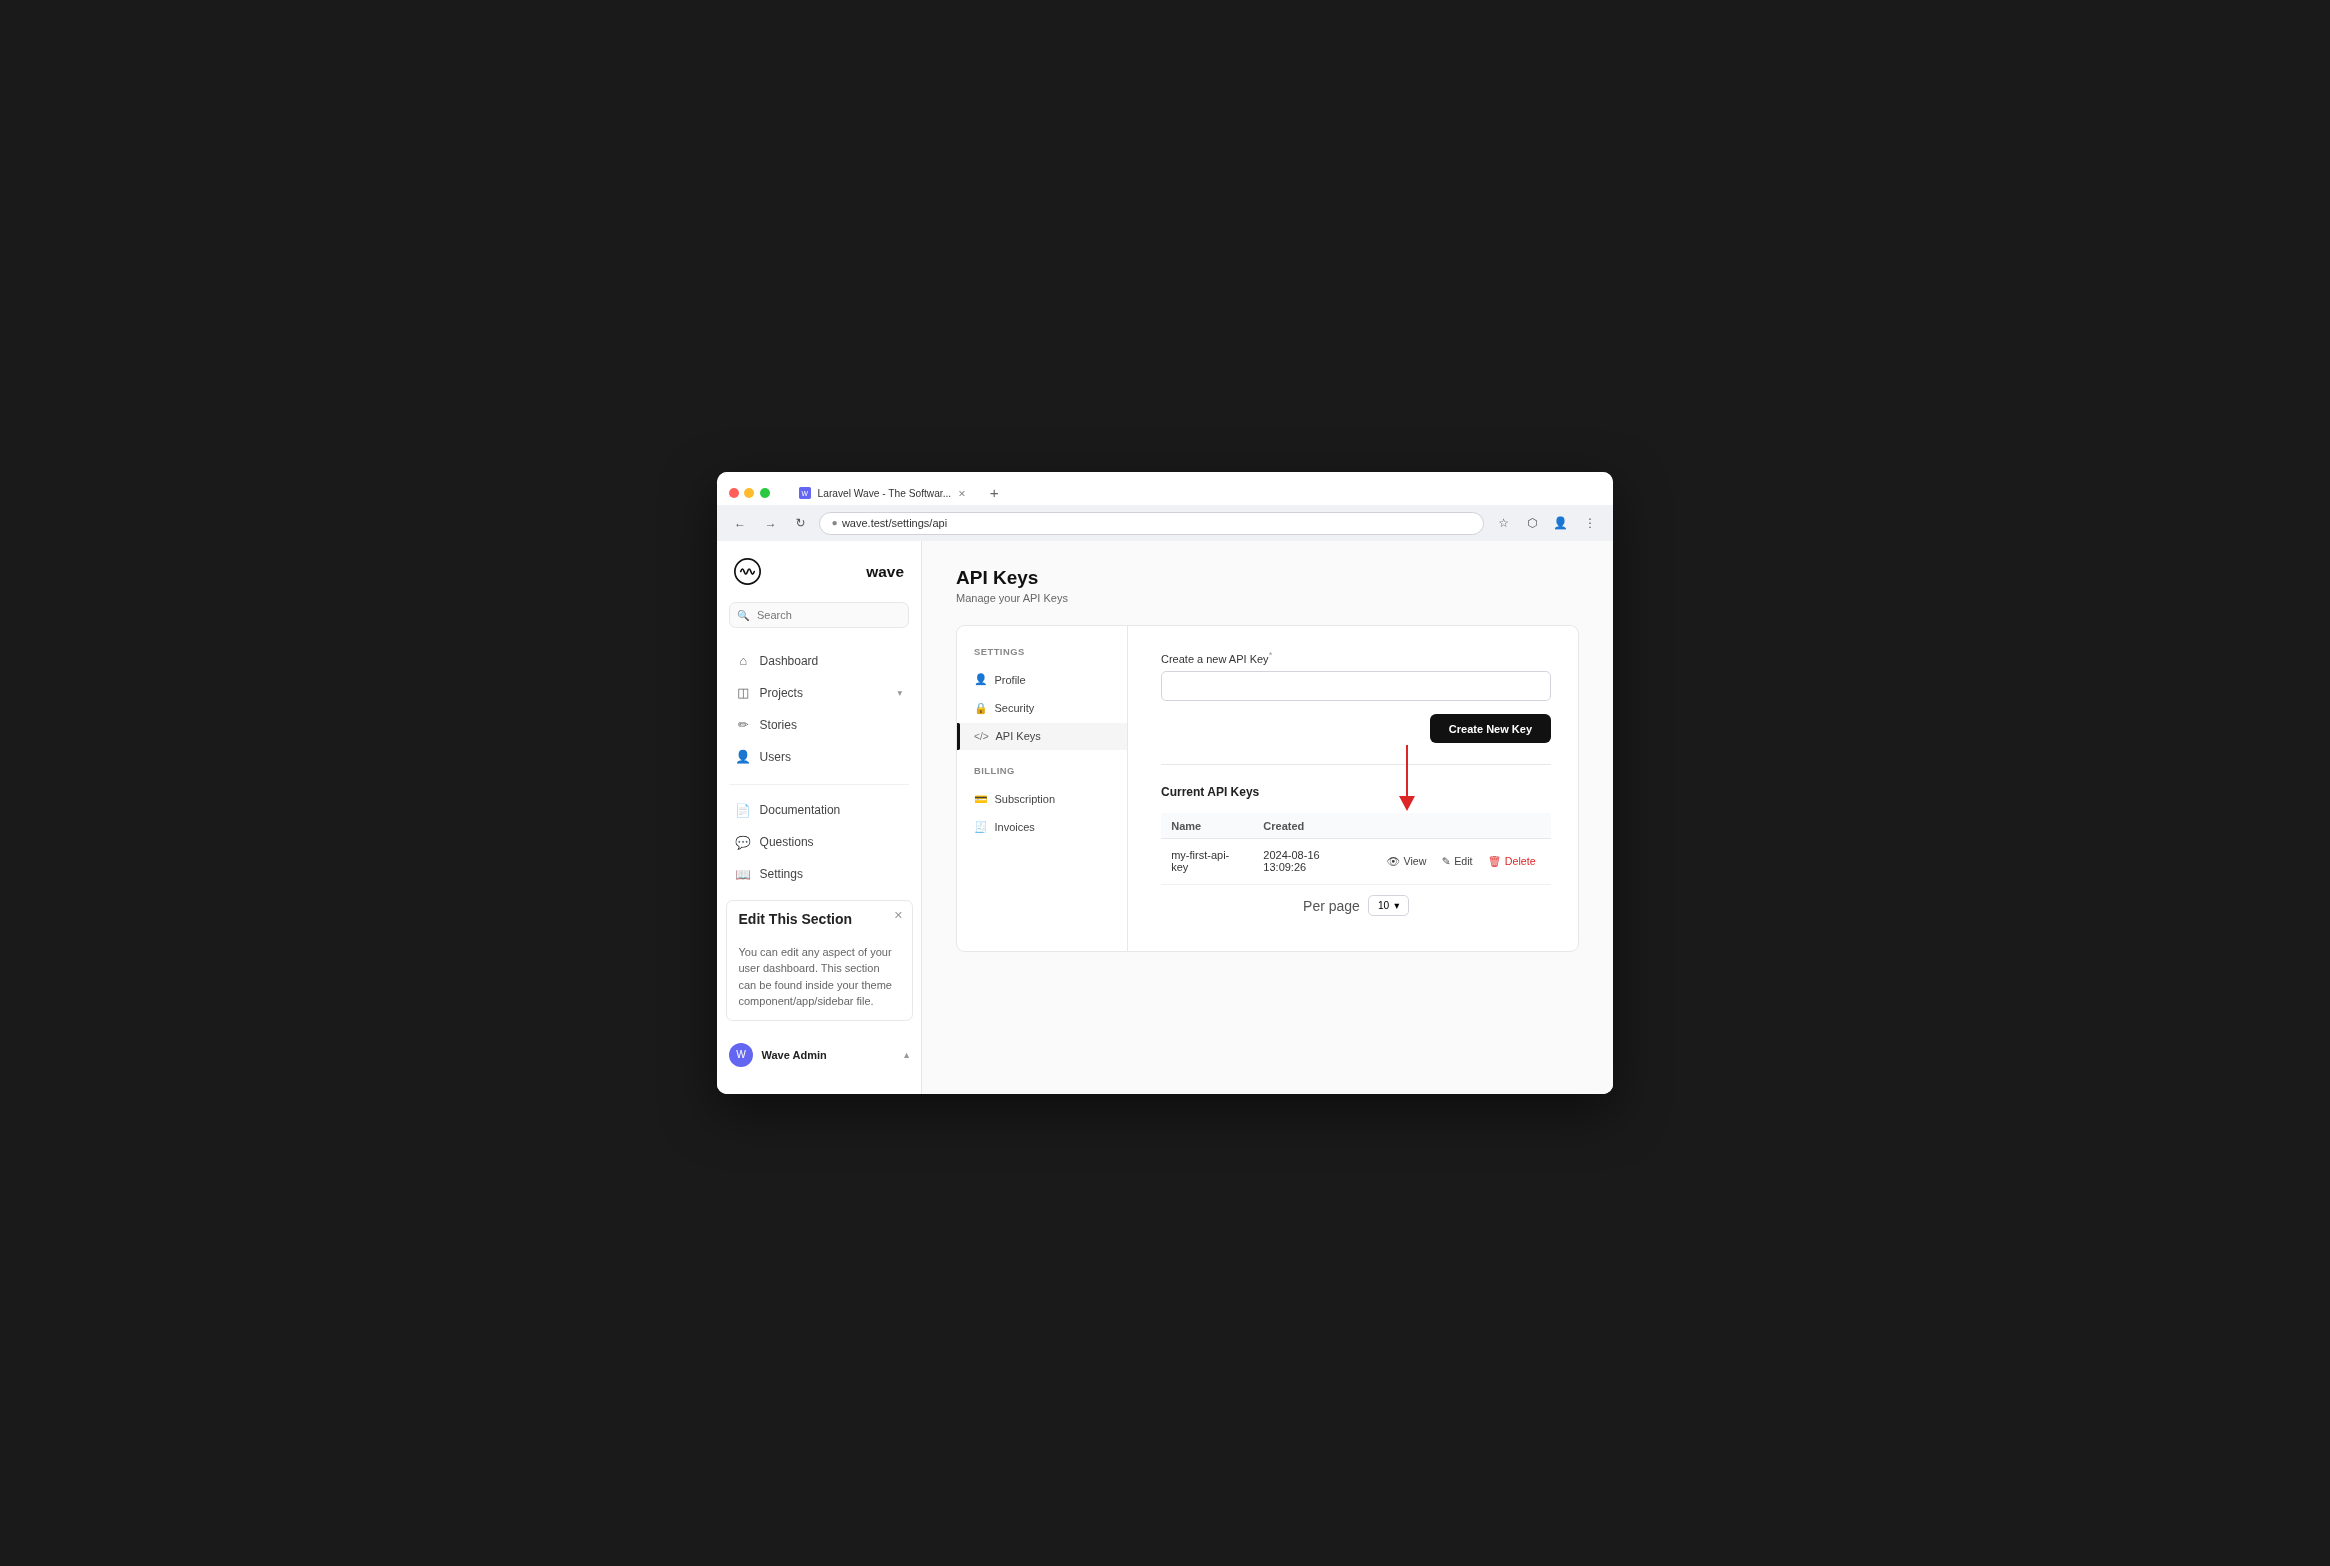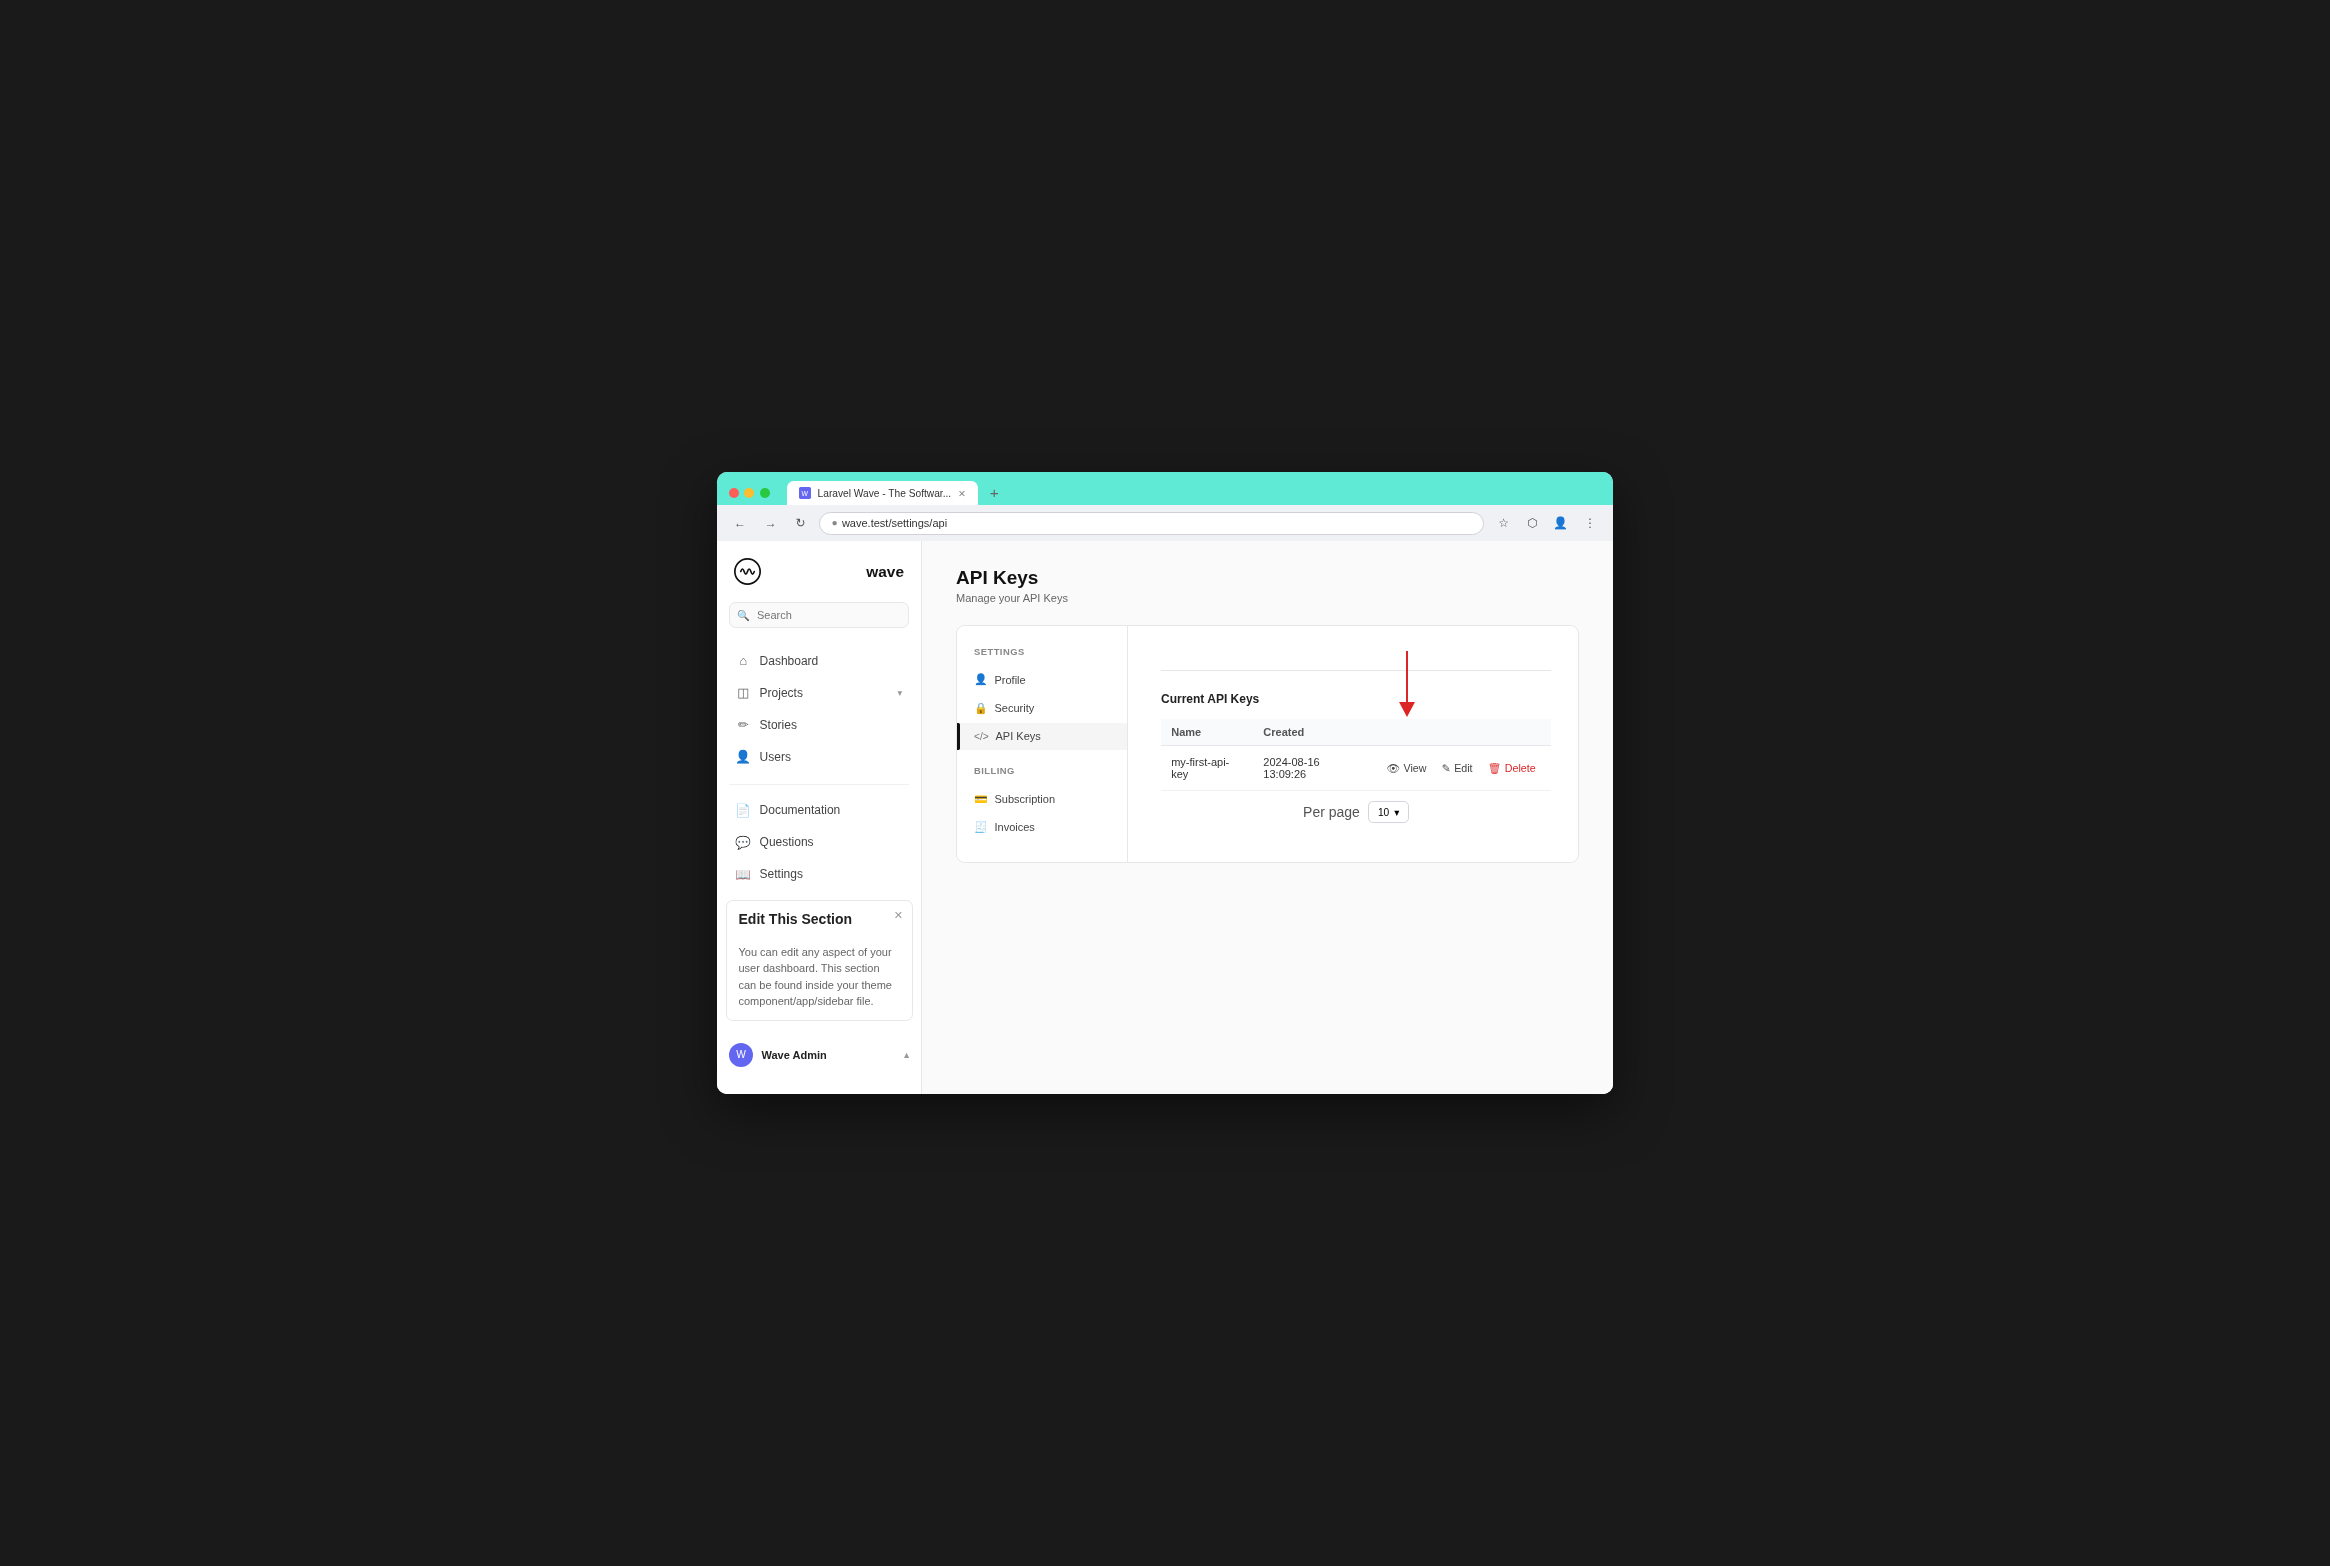--- a/index.html
+++ b/index.html
@@ -16,21 +16,21 @@
     
     .browser {
       width: 896px;
       background: #e8eaf0;
       border-radius: 10.2px;
       box-shadow: 0 17px 51px rgba(0,0,0,0.5);
       overflow: hidden;
     }
 
     .browser-titlebar {
-      background: #5eead4;
+      background: #ffffff;
       padding: 8.5px 12px 0;
       display: flex;
       align-items: center;
       gap: 8.5px;
       justify-content: center;
     }
 
     .traffic-lights {
       display: flex;
       gap: 5.1px;
@@ -687,20 +687,27 @@
               <span class="settings-nav-icon">💳</span>
               <span>Subscription</span>
             </div>
             <div class="settings-nav-item">
               <span class="settings-nav-icon">🧾</span>
               <span>Invoices</span>
             </div>
           </div>
 
           <div class="api-panel">
+            <div style="position:relative">
+              <div class="create-key-label">
+                <span>Create a new API Key</span><sup>*</sup>
+              </div>
+              <input class="key-input" type="text" placeholder="" style="">
+              <button class="create-key-btn">Create New Key</button>
+            </div>
 
             <div class="divider-h"></div>
 
             <div class="current-keys-title">Current API Keys</div>
 
             <div class="arrow-container">
               <div class="red-arrow">
                 <div class="arrow-line"></div>
                 <div class="arrow-head"></div>
               </div>

